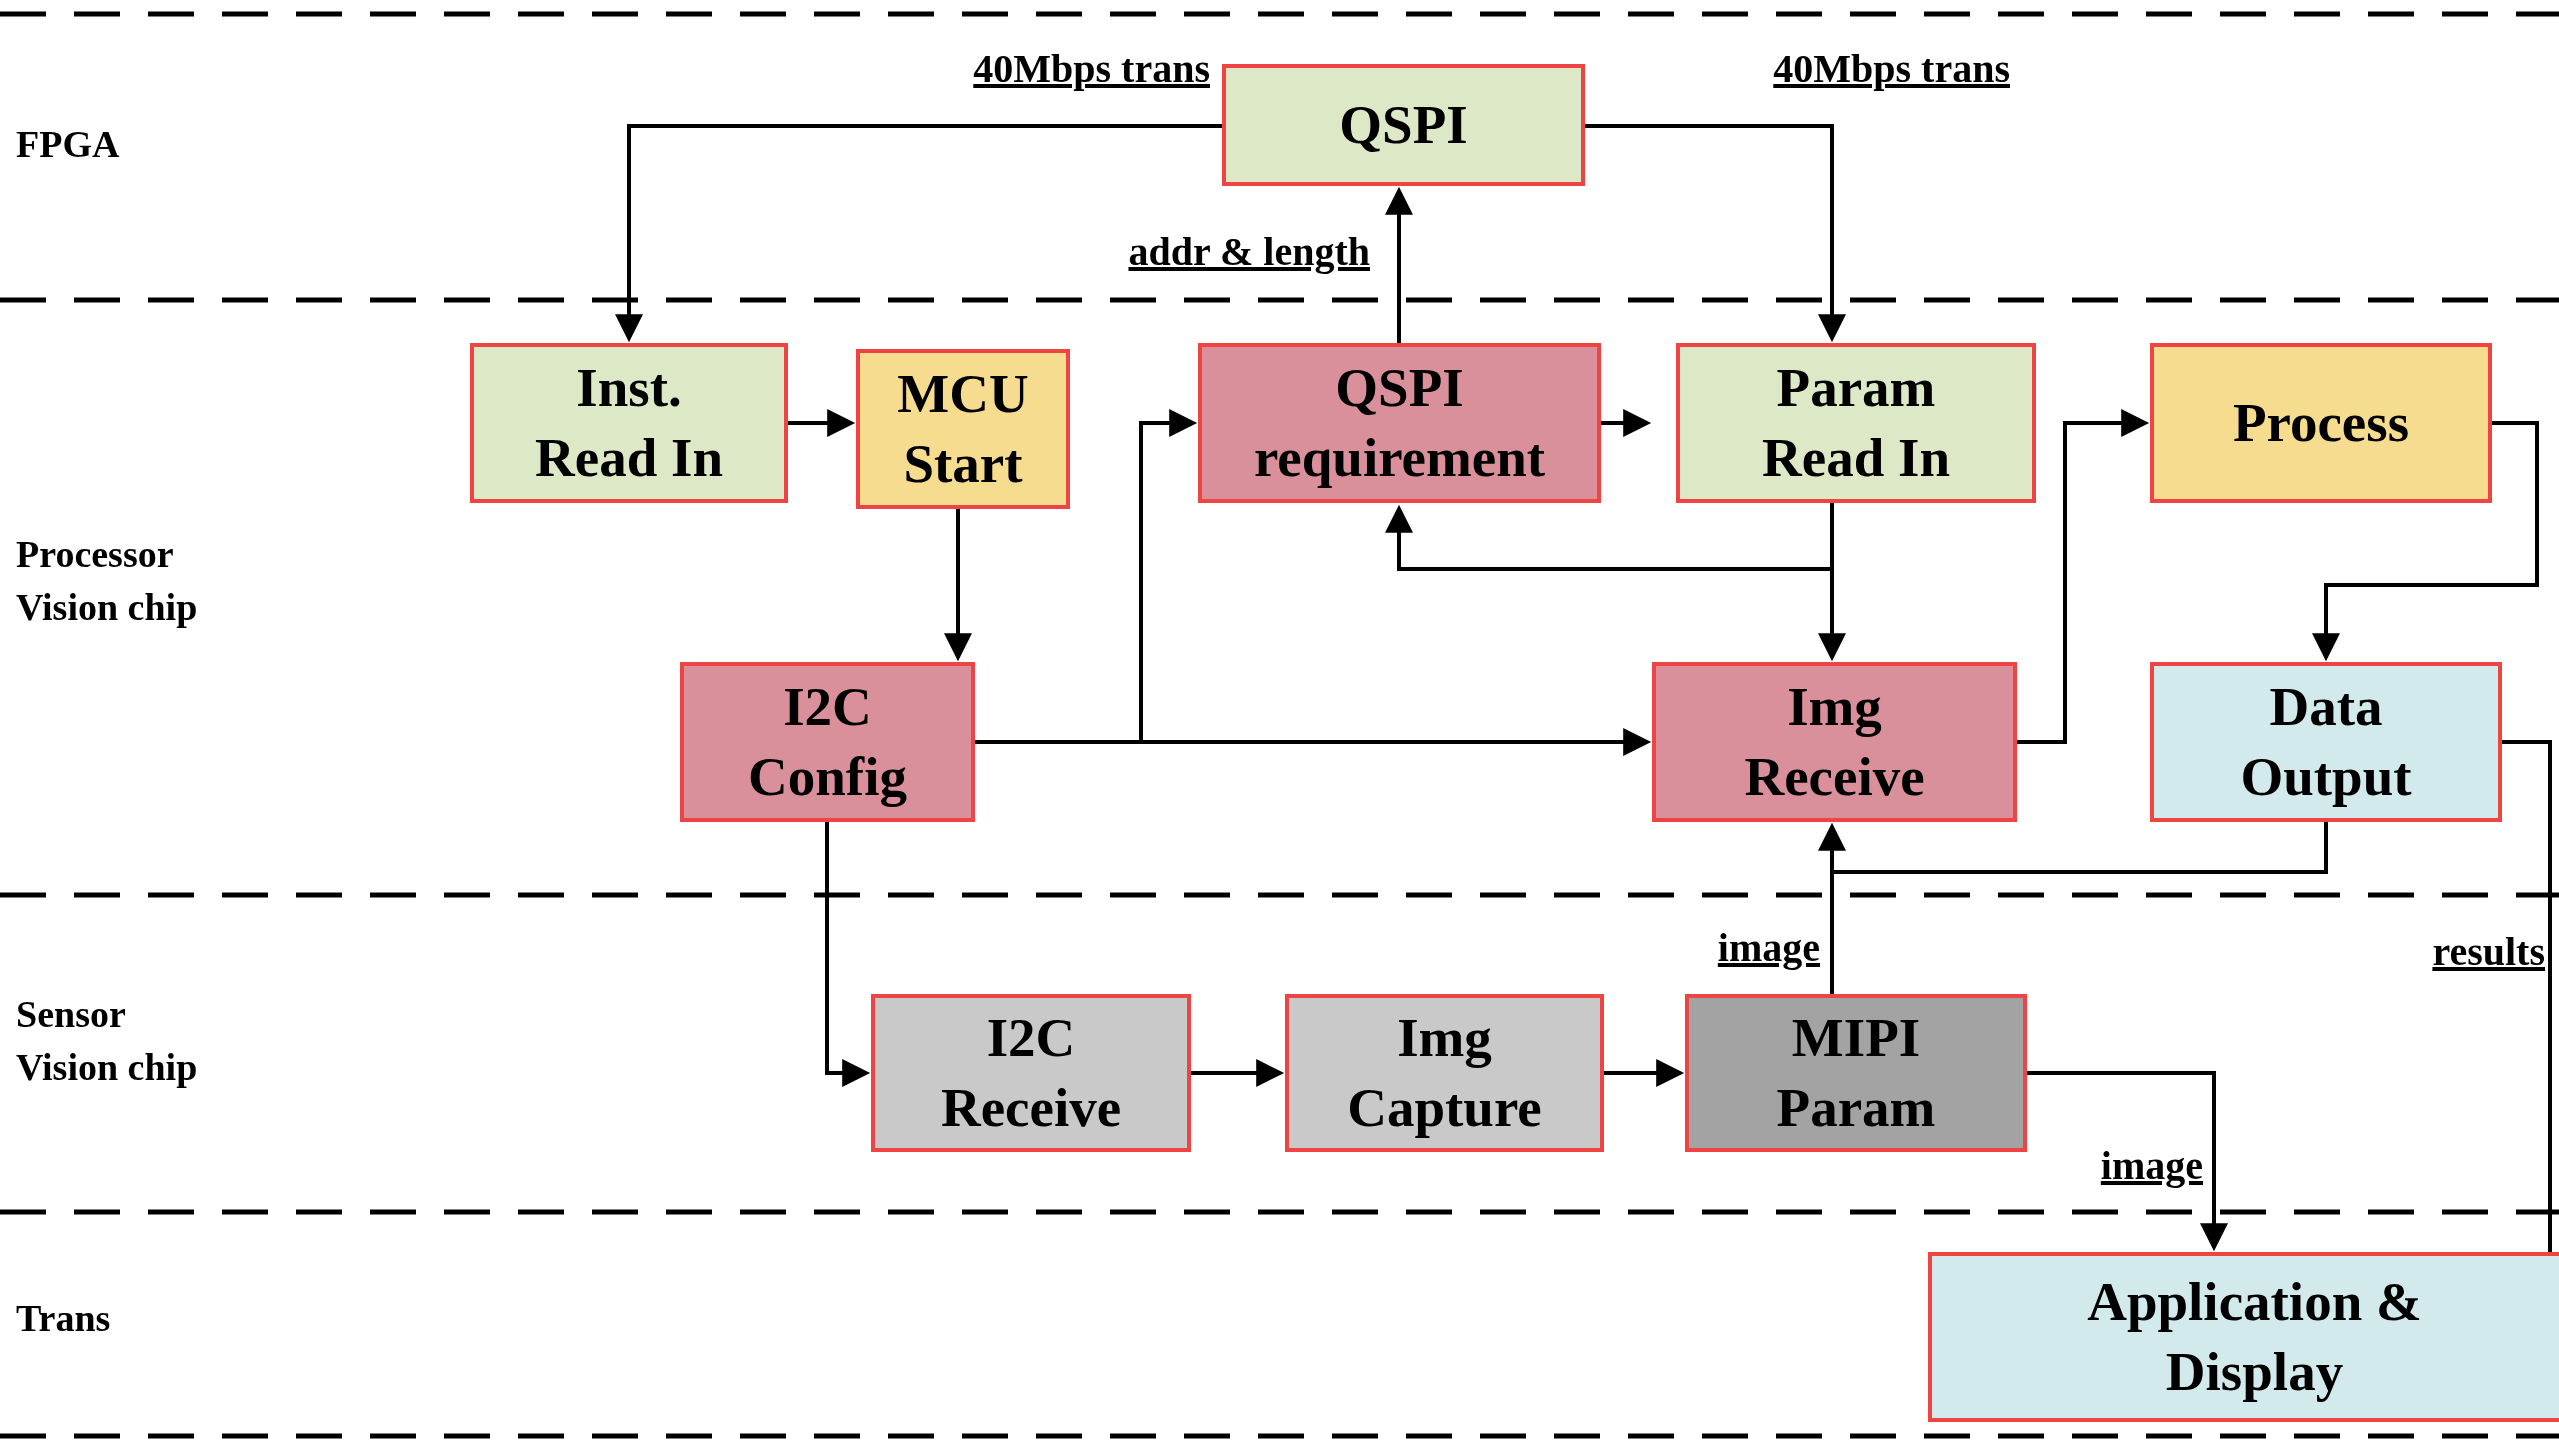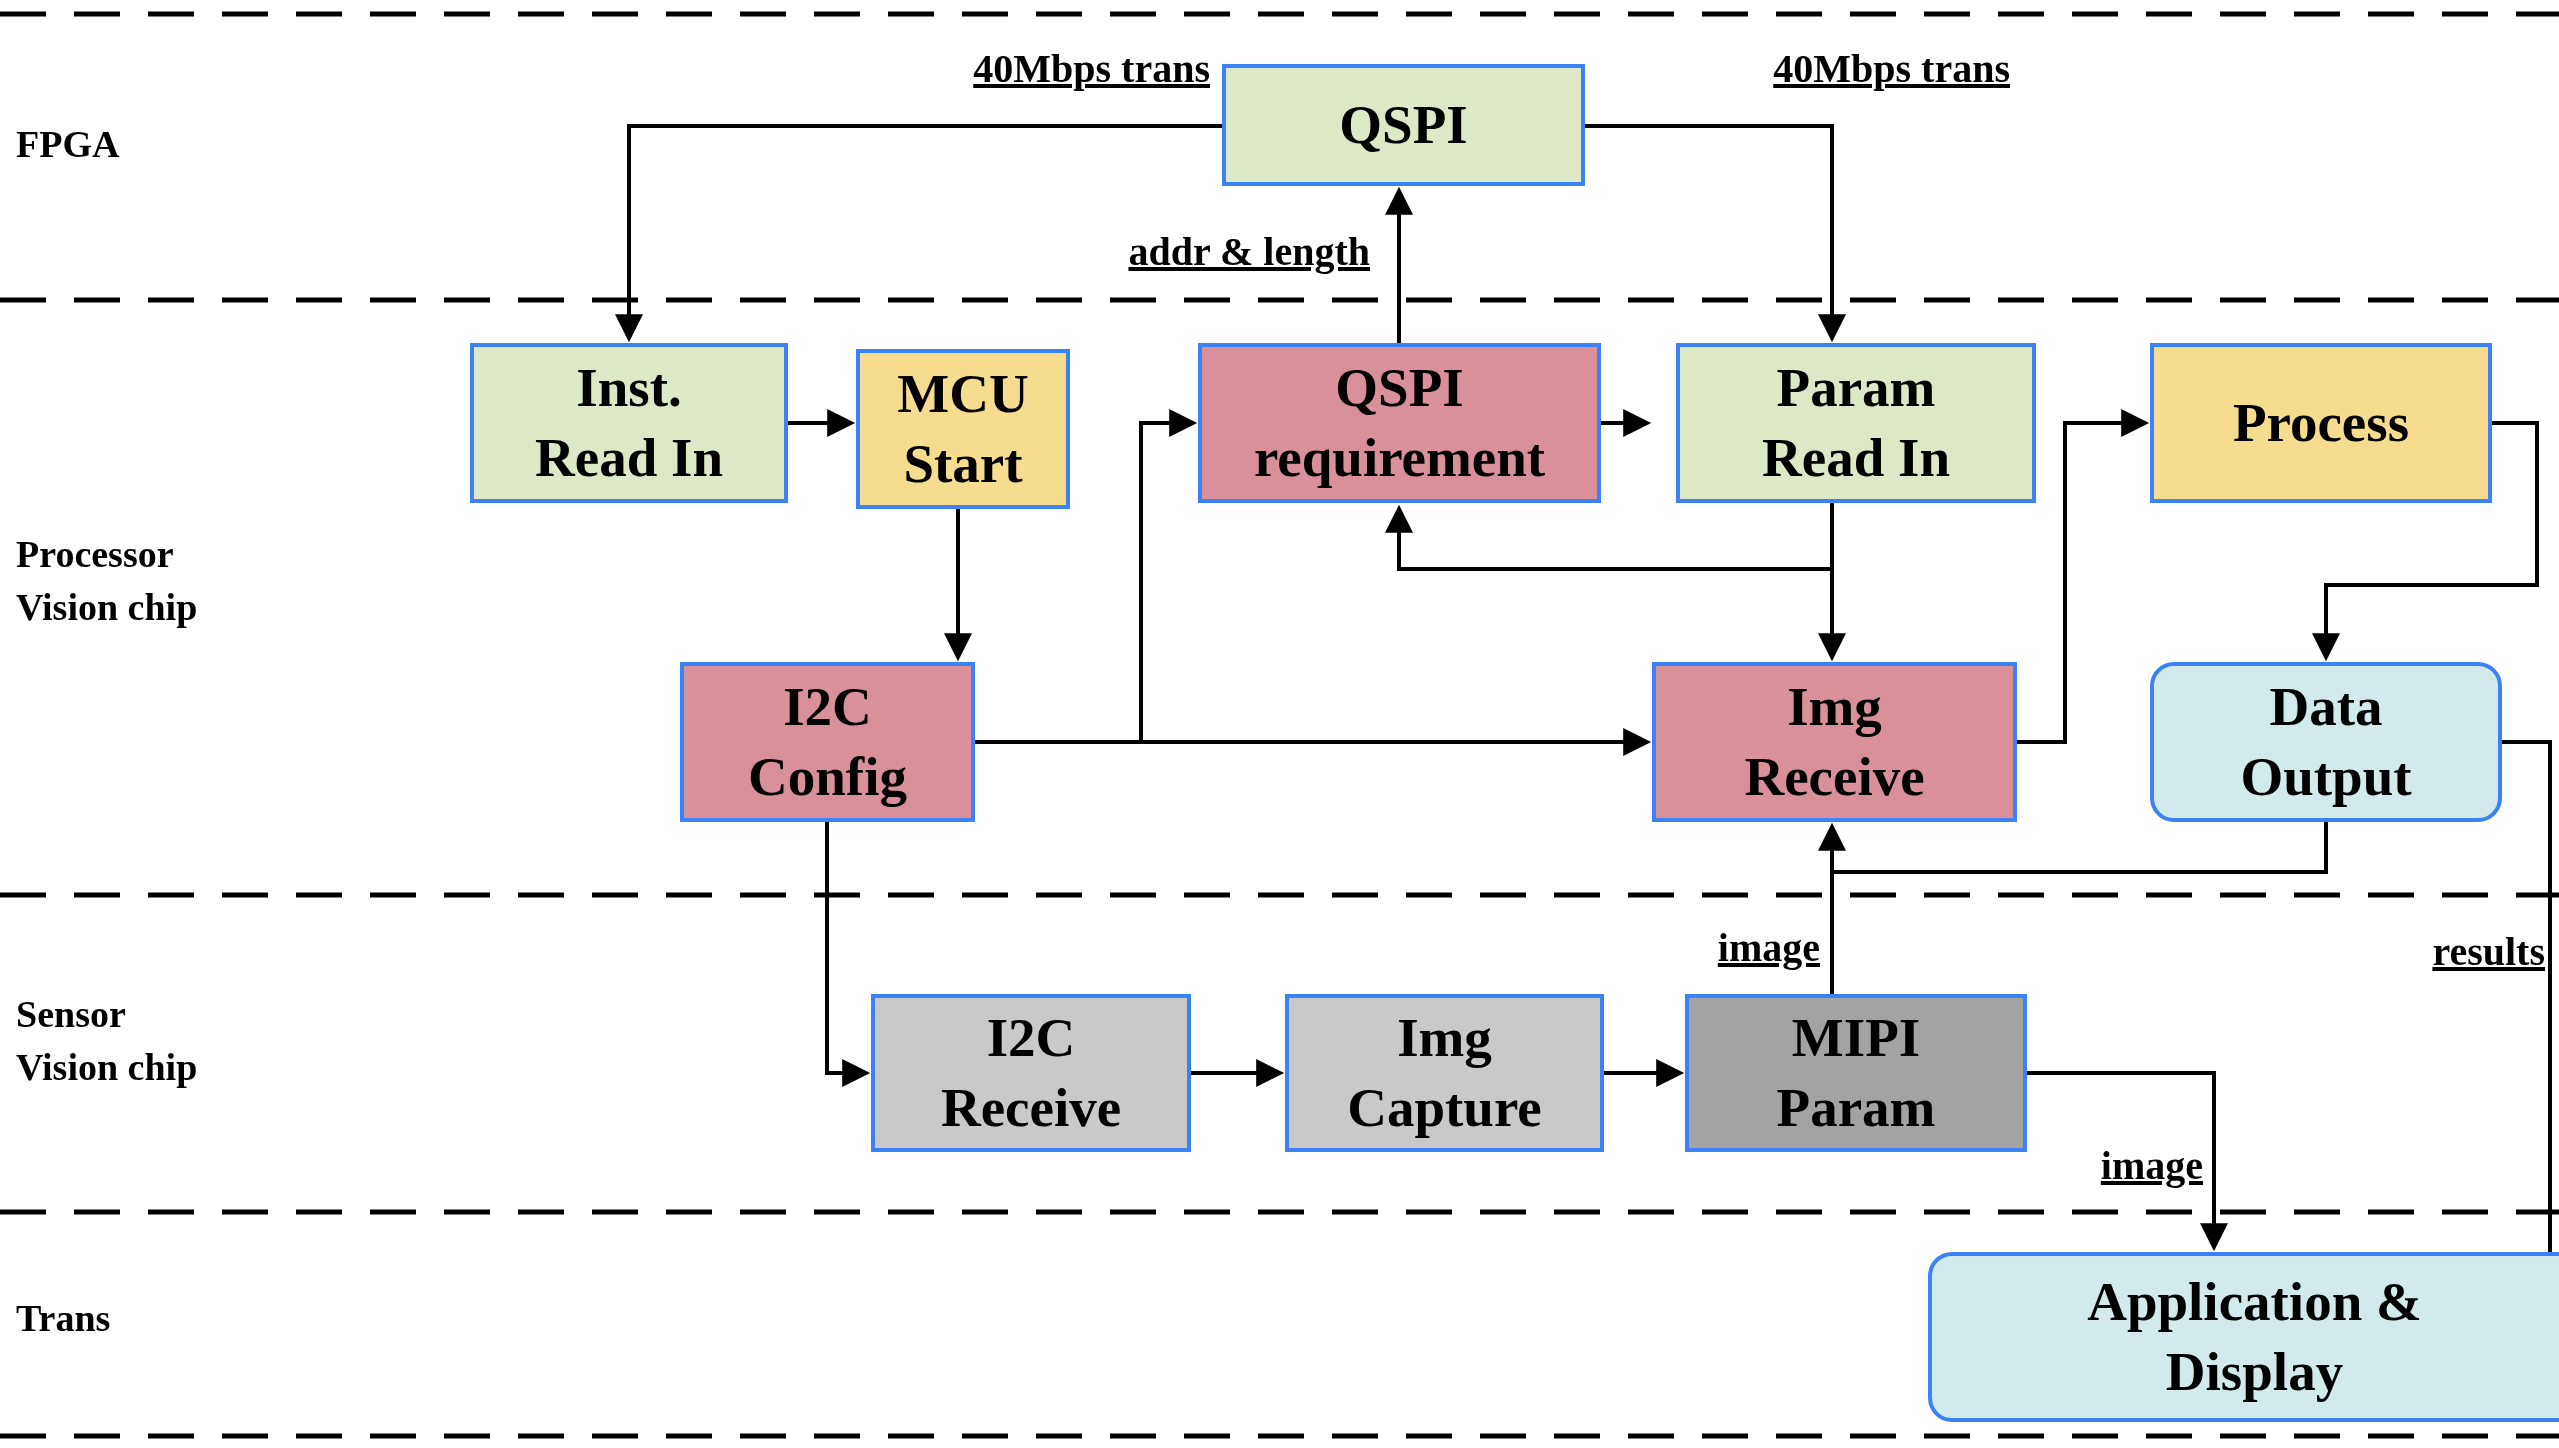--- a/index.html
+++ b/index.html
@@ -15,35 +15,35 @@
   }
   #wires {
     position: absolute;
     left: 0; top: 0;
     width: 2559px; height: 1448px;
     pointer-events: none;
   }
   .box {
     position: absolute;
     box-sizing: border-box;
-    border: 4px solid #3b82f6;
+    border: 4px solid #ef4444;
     display: flex;
     flex-direction: column;
     align-items: center;
     justify-content: center;
     text-align: right;
     font-size: 55px;
     line-height: 1.28;
     z-index: 2;
   }
   .green  { background: #dde9c6; }
   .yellow { background: #f6dc8e; }
   .red    { background: #d9909a; }
   .gray   { background: #c9c9c9; }
-  .blue   { background: #d3eaec; border-radius: 24px; }
+  .blue   { background: #d3eaec; }
   .lane-label {
     position: absolute;
     font-size: 38px;
     line-height: 1.4;
     white-space: nowrap;
     z-index: 3;
   }
   .edge-label {
     position: absolute;
     font-size: 40px;

